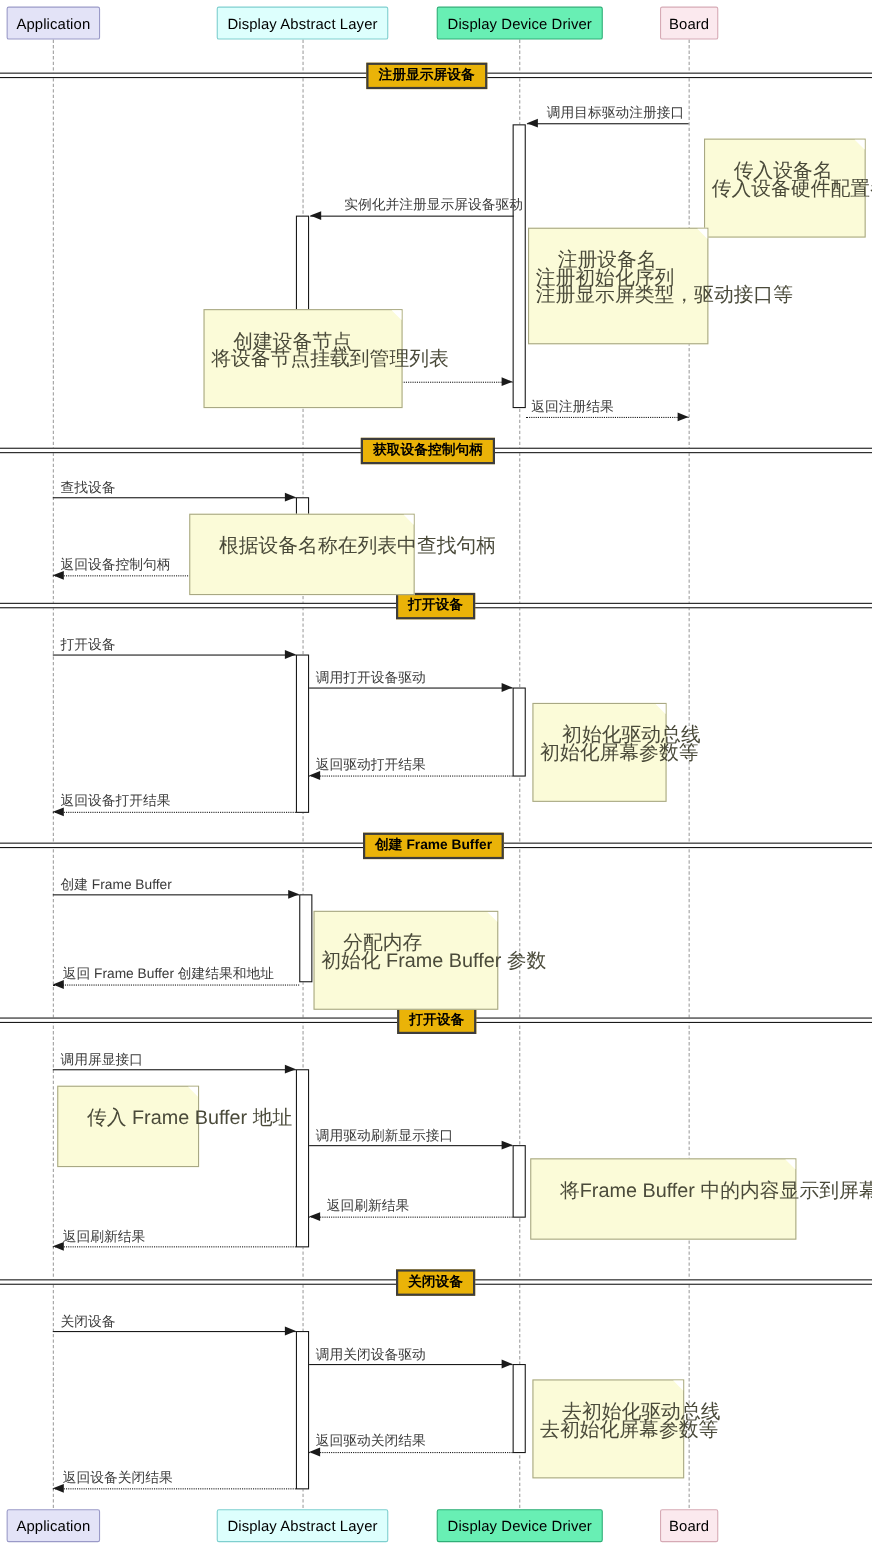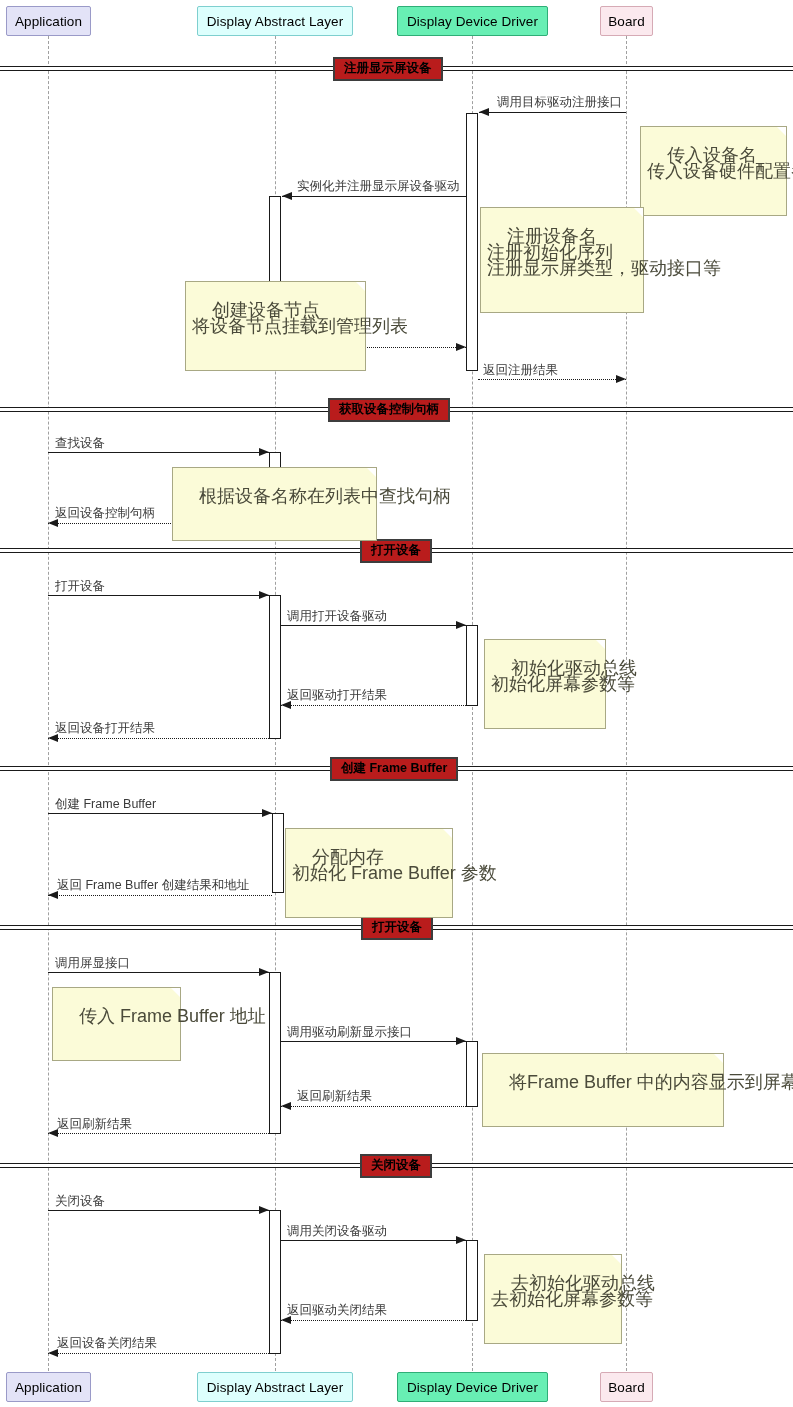--- a/index.html
+++ b/index.html
@@ -56,21 +56,21 @@
     height:0;
     border-top:1px solid #1a1a1a;
     border-bottom:1px solid #1a1a1a;
     height:5px;
     box-sizing:border-box;
     background:#fff;
   }
   .divider-label{
     position:absolute;
     box-sizing:border-box;
-    background:#b91c1c;
+    background:#eab308;
     border:2px solid #3d3d3d;
     font-size:12.5px;
     font-weight:bold;
     color:#000;
     padding:2px 9px 3px 9px;
     white-space:nowrap;
     line-height:15px;
     transform:translateY(-50%);
     z-index:5;
   }
@@ -168,21 +168,21 @@
   <div class="msg-label" style="left:497px; top:95px;">调用目标驱动注册接口</div>
 
   <div class="note" style="left:640px; top:126px; width:147px;">
     <span>传入设备名
 传入设备硬件配置参数</span>
     <span class="fold"></span>
   </div>
 
   <div class="msg-line" style="left:282px; top:196px; width:185px;"></div>
   <div class="arrowhead left" style="left:282px; top:192px;"></div>
-  <div class="msg-label" style="left:297px; top:179px;">实例化并注册显示屏设备驱动</div>
+  <div class="msg-label" style="left:313px; top:179px;">实例化并注册显示屏设备驱动</div>
 
   <div class="note" style="left:480px; top:207px; width:164px;">
     <span>注册设备名
 注册初始化序列
 注册显示屏类型，驱动接口等</span>
     <span class="fold"></span>
   </div>
 
   <div class="note" style="left:185px; top:281px; width:181px;">
     <span>创建设备节点

